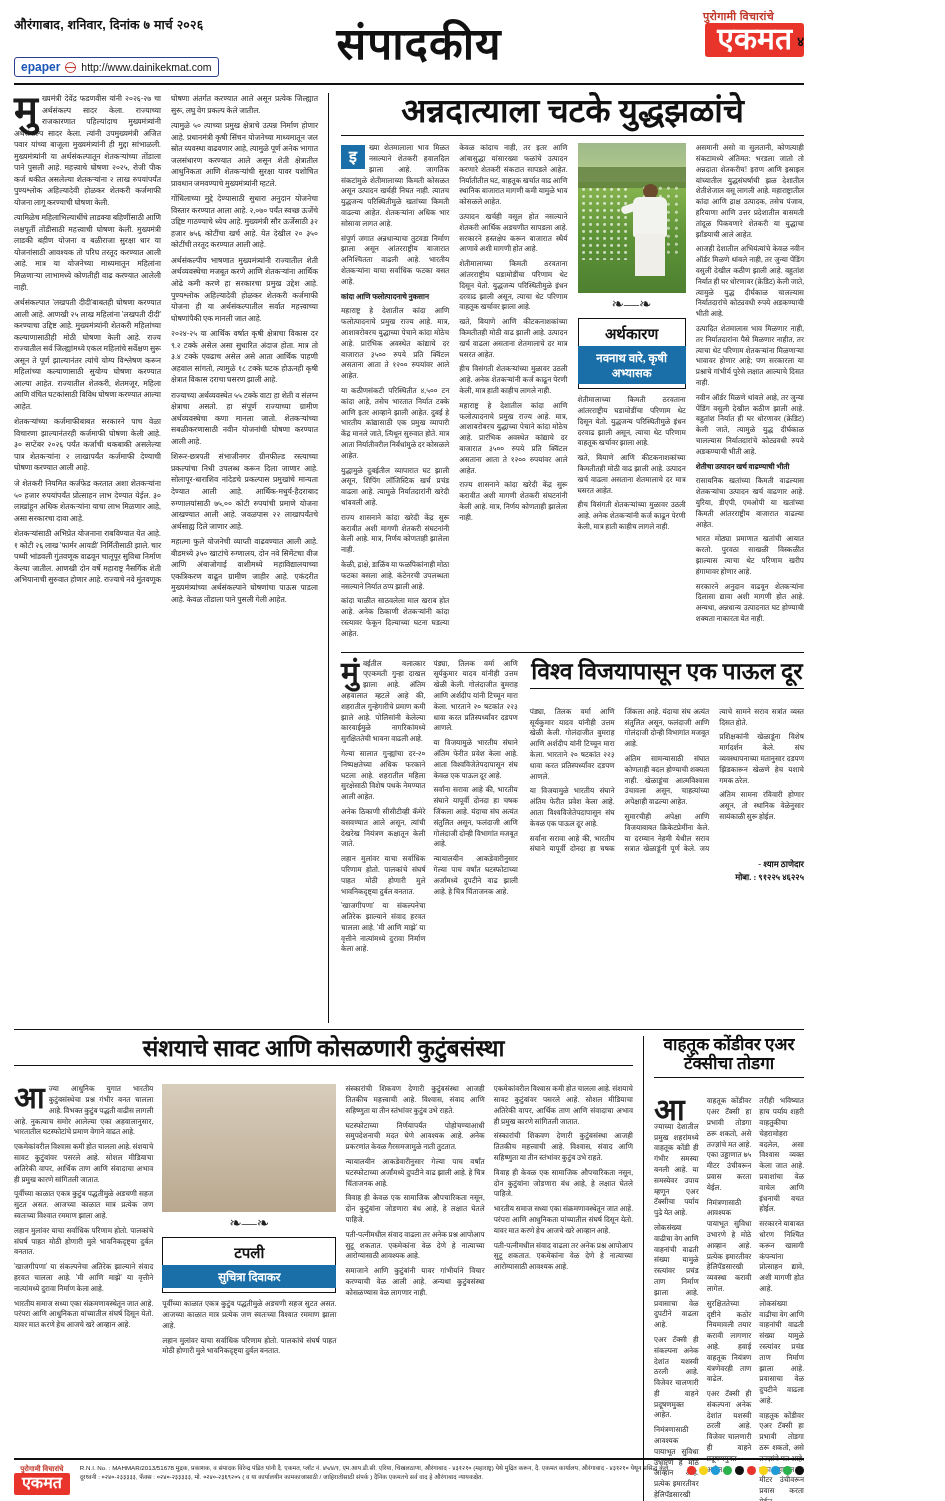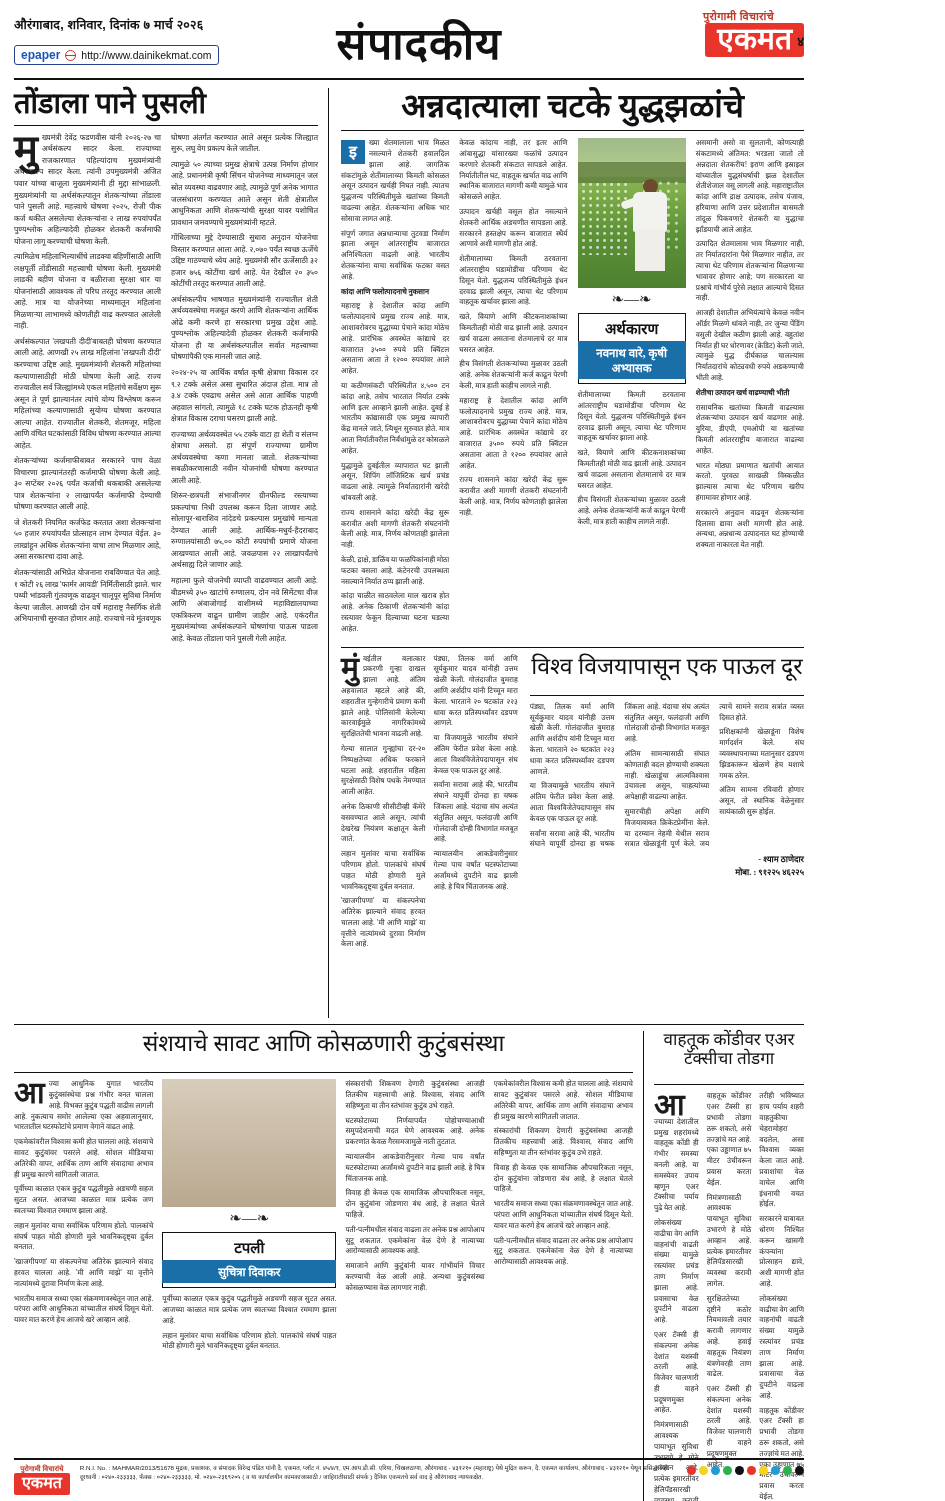--- a/index.html
+++ b/index.html
@@ -22,21 +22,21 @@
     display: flex; align-items: flex-start; justify-content: space-between;
     border-bottom: 2px solid #111;
     padding-bottom: 6px;
   }
   .mh-left { width: 250px; padding-top: 6px; }
   .mh-dateline {
     font-family: "Liberation Sans", sans-serif;
     font-size: 12.5px; font-weight: 700; color: #111; letter-spacing: .2px;
   }
   .mh-epaper {
-    margin-top: 12px;
+    margin-top: 24px;
     display: inline-flex; align-items: center; gap: 5px;
     border: 1px solid #2a3f8f;
     border-radius: 3px;
     padding: 2px 6px;
     background: #fff;
   }
   .mh-epaper .ep {
     color: #1a56b8; font-weight: 700; font-size: 12px;
     font-family: "Liberation Sans", sans-serif;
   }
@@ -150,22 +150,22 @@
   .photo .spray2 {
     position:absolute; right:6%; top:28%; width:34%; height:46%;
     background: radial-gradient(circle at 30% 40%, rgba(255,255,255,.8) 0 1px, transparent 2px) 0 0/8px 8px;
     opacity:.75;
   }
 
   
   .hr-thick { border:0; border-top:1.5px solid #111; margin: 8px 0 6px 0; }
 
   .sub-head {
-    font-size: 23px; font-weight: 400; line-height:1.1;
-    border-bottom: 1.4px solid #111; padding-bottom: 16px; margin-bottom: 6px;
+    font-size: 23px; font-weight: 700; line-height:1.1;
+    border-bottom: 1.4px solid #111; padding-bottom: 4px; margin-bottom: 18px;
   }
   .sub-head.center { text-align:center; }
   .sub-head.sm { font-size: 17px; }
 
   .sign {
     text-align: right; font-size: 8.4px; font-weight: 700; margin-top: 4px; line-height:1.5;
   }
 
   
   .bottom {
@@ -227,21 +227,20 @@
     <div class="mh-right">
       <div class="tagline">पुरोगामी विचारांचे</div>
       <div class="mh-logo">एकमत</div>
       <div class="mh-pageno">४</div>
     </div>
   </div>
 
   <div class="body-grid">
 
     <div class="col-left">
-      <div class="headline-1">तोंडाला पाने पुसली</div>
       <div class="cols2">
         <p class="body"><span class="dropcap">मु</span><span>ख्यमंत्री देवेंद्र फडणवीस यांनी २०२६-२७ चा अर्थसंकल्प सादर केला. राज्याच्या राजकारणात पहिल्यांदाच मुख्यमंत्र्यांनी अर्थसंकल्प सादर केला. त्यांनी उपमुख्यमंत्री अजित पवार यांच्या बाजूला मुख्यमंत्र्यांनी ही मुद्दा सांभाळली. मुख्यमंत्र्यांनी या अर्थसंकल्पातून शेतकऱ्यांच्या तोंडाला पाने पुसली आहे. महत्त्वाचे घोषणा २०२५, रोजी पीक कर्ज थकीत असलेल्या शेतकऱ्यांना २ लाख रुपयांपर्यंत पुण्यश्लोक अहिल्यादेवी होळकर शेतकरी कर्जमाफी योजना लागू करण्याची घोषणा केली.</span></p>
         <p class="body">त्यामिळेच महिलाभिल्याधींचे लाडक्या बहिणींसाठी आणि लक्षपूर्ती तोंडीसाठी महत्त्वाची घोषणा केली. मुख्यमंत्री लाडकी बहीण योजना व बळीराजा सुरक्षा धार या योजनांसाठी आवश्यक तो परिघ तरतूद करण्यात आली आहे. मात्र या योजनेच्या माध्यमातून महिलांना मिळणाऱ्या लाभामध्ये कोणतीही वाढ करण्यात आलेली नाही.</p>
         <p class="body">अर्थसंकल्पात 'लखपती दीदी'बाबतही घोषणा करण्यात आली आहे. आणखी २५ लाख महिलांना 'लखपती दीदी' करण्याचा उद्दिष्ट आहे. मुख्यमंत्र्यांनी शेतकरी महिलांच्या कल्याणासाठीही मोठी घोषणा केली आहे. राज्य राज्यातील सर्व जिल्ह्यांमध्ये एकल महिलांचे सर्वेक्षण सुरू असून ते पूर्ण झाल्यानंतर त्यांचे योग्य विश्लेषण करून महिलांच्या कल्याणासाठी सुयोग्य घोषणा करण्यात आल्या आहेत. राज्यातील शेतकरी, शेतमजूर, महिला आणि वंचित घटकांसाठी विविध घोषणा करण्यात आल्या आहेत.</p>
         <p class="body">शेतकऱ्यांच्या कर्जमाफीबाबत सरकारने पाच वेळा विचारणा झाल्यानंतरही कर्जमाफी घोषणा केली आहे. ३० सप्टेंबर २०२६ पर्यंत कर्जाची थकबाकी असलेल्या पात्र शेतकऱ्यांना २ लाखापर्यंत कर्जमाफी देण्याची घोषणा करण्यात आली आहे.</p>
         <p class="body">जे शेतकरी नियमित कर्जफेड करतात अशा शेतकऱ्यांना ५० हजार रुपयांपर्यंत प्रोत्साहन लाभ देण्यात येईल. ३० लाखांहून अधिक शेतकऱ्यांना याचा लाभ मिळणार आहे, असा सरकारचा दावा आहे.</p>
         <p class="body">शेतकऱ्यांसाठी अभिप्रेत योजनाना राबविण्यात येत आहे. १ कोटी २६ लाख 'फार्मर आयडी' निर्मितीसाठी झाले. चार पथ्यी भांडवली गुंतवणूक वाढवून चालूपूर सुविधा निर्माण केल्या जातील. आणखी दोन वर्षे महाराष्ट्र नैसर्गिक शेती अभियानाची सुरुवात होणार आहे. राज्याचे नवे मुंतवणूक घोषणा अंतर्गत करण्यात आले असून प्रत्येक जिल्ह्यात सुरू, लघु वेग प्रकल्प केले जातील.</p>
         <p class="body">त्यामुळे ५० त्याच्या प्रमुख क्षेत्राचे उत्पन्न निर्माण होणार आहे. प्रधानमंत्री कृषी सिंचन योजनेच्या माध्यमातून जल स्रोत व्यवस्था वाढवणार आहे, त्यामुळे पूर्ण अनेक भागात जलसंधारण करण्यात आले असून शेती क्षेत्रातील आधुनिकता आणि शेतकऱ्यांची सुरक्षा यावर यशोचित प्रावधान जमवण्याचे मुख्यमंत्र्यांनी म्हटले.</p>
         <p class="body">गोंधिलाच्या मुद्दे देण्यासाठी सुधारा अनुदान योजनेचा विस्तार करण्यात आला आहे. २,०७० पर्यंत स्वच्छ ऊर्जेचे उद्दिष्ट गाठण्याचे ध्येय आहे. मुख्यमंत्री सौर ऊर्जेसाठी ३२ हजार ७५६ कोटींचा खर्च आहे. येत देखील २० ३५० कोटींची तरतूद करण्यात आली आहे.</p>
         <p class="body">अर्थसंकल्पीय भाषणात मुख्यमंत्र्यांनी राज्यातील शेती अर्थव्यवस्थेचा मजबूत करणे आणि शेतकऱ्यांना आर्थिक ओढे कमी करणे हा सरकारचा प्रमुख उद्देश आहे. पुण्यश्लोक अहिल्यादेवी होळकर शेतकरी कर्जमाफी योजना ही या अर्थसंकल्पातील सर्वात महत्त्वाच्या घोषणांपैकी एक मानली जात आहे.</p>
@@ -298,36 +297,37 @@
             <div class="ab-title">अर्थकारण</div>
             <div class="ab-name">नवनाथ वारे, कृषी अभ्यासक</div>
           </div>
           <p class="body tight">शेतीमालाच्या किमती ठरवताना आंतरराष्ट्रीय घडामोडींचा परिणाम थेट दिसून येतो. युद्धजन्य परिस्थितीमुळे इंधन दरवाढ झाली असून, त्याचा थेट परिणाम वाहतूक खर्चावर झाला आहे.</p>
           <p class="body tight">खते, बियाणे आणि कीटकनाशकांच्या किमतीतही मोठी वाढ झाली आहे. उत्पादन खर्च वाढला असताना शेतमालाचे दर मात्र घसरत आहेत.</p>
           <p class="body tight">हीच विसंगती शेतकऱ्यांच्या मुळावर उठली आहे. अनेक शेतकऱ्यांनी कर्ज काढून पेरणी केली, मात्र हाती काहीच लागले नाही.</p>
         </div>
 
         <div>
           <p class="body tight">असमानी असो वा सुलतानी, कोणत्याही संकटामध्ये अंतिमत: भरडला जातो तो अन्नदाता शेतकरीच! इराण आणि इस्राइल यांच्यातील युद्धसंघर्षाची झळ देशातील शेतीशेजाल वसू लागली आहे. महाराष्ट्रातील कांदा आणि द्राक्ष उत्पादक, तसेच पंजाब, हरियाणा आणि उत्तर प्रदेशातील बासमती तांदूळ पिकवणारे शेतकरी या युद्धाचा झाँडयाची आले आहेत.</p>
+          <p class="body tight">आजही देशातील अभियंत्यांचे केवळ नवीन ऑर्डर मिळणे थांबले नाही, तर जुन्या पेंडिंग वसुली देखील कठीण झाली आहे. बहुतांश निर्यात ही घर धोरणावर (क्रेडिट) केली जाते, त्यामुळे युद्ध दीर्घकाळ चालल्यास निर्यातदारांचे कोट्यवधी रुपये अडकण्याची भीती आहे.</p>
           <p class="body tight">उत्पादित शेतमालास भाव मिळणार नाही, तर निर्यातदारांना पैसे मिळणार नाहीत, तर त्याचा थेट परिणाम शेतकऱ्यांना मिळणाऱ्या भावावर होणार आहे; पण सरकारला या प्रश्नाचे गांभीर्य पुरेसे लक्षात आल्याचे दिसत नाही.</p>
-          <p class="body tight">आजही देशातील अभियंत्यांचे केवळ नवीन ऑर्डर मिळणे थांबले नाही, तर जुन्या पेंडिंग वसुली देखील कठीण झाली आहे. बहुतांश निर्यात ही घर धोरणावर (क्रेडिट) केली जाते, त्यामुळे युद्ध दीर्घकाळ चालल्यास निर्यातदारांचे कोट्यवधी रुपये अडकण्याची भीती आहे.</p>
+          <p class="body tight">नवीन ऑर्डर मिळणे थांबले आहे, तर जुन्या पेंडिंग वसुली देखील कठीण झाली आहे. बहुतांश निर्यात ही घर धोरणावर (क्रेडिट) केली जाते, त्यामुळे युद्ध दीर्घकाळ चालल्यास निर्यातदारांचे कोट्यवधी रुपये अडकण्याची भीती आहे.</p>
           <p class="body tight" style="font-weight:700;">शेतीचा उत्पादन खर्च वाढण्याची भीती</p>
           <p class="body tight">रासायनिक खतांच्या किमती वाढल्यास शेतकऱ्यांचा उत्पादन खर्च वाढणार आहे. युरिया, डीएपी, एमओपी या खतांच्या किमती आंतरराष्ट्रीय बाजारात वाढल्या आहेत.</p>
           <p class="body tight">भारत मोठ्या प्रमाणात खतांची आयात करतो. पुरवठा साखळी विस्कळीत झाल्यास त्याचा थेट परिणाम खरीप हंगामावर होणार आहे.</p>
           <p class="body tight">सरकारने अनुदान वाढवून शेतकऱ्यांना दिलासा द्यावा अशी मागणी होत आहे. अन्यथा, अन्नधान्य उत्पादनात घट होण्याची शक्यता नाकारता येत नाही.</p>
         </div>
       </div>
 
       <hr class="hr-thick">
 
       <div style="display:grid; grid-template-columns: 1fr 1.55fr; gap:12px;">
         <div>
           <div style="display:grid; grid-template-columns:1fr 1fr; gap:8px;">
             <div>
-              <p class="body tight"><span class="dropcap small">मुं</span><span>बईतील बलात्कार प्रकरणी गुन्हा दाखल झाला आहे. अंतिम अहवालात म्हटले आहे की, शहरातील गुन्हेगारीचे प्रमाण कमी झाले आहे. पोलिसांनी केलेल्या कारवाईमुळे नागरिकांमध्ये सुरक्षिततेची भावना वाढली आहे.</span></p>
+              <p class="body tight"><span class="dropcap small">मुं</span><span>बईतील बलात्कार प्एकमती गुन्हा दाखल झाला आहे. अंतिम अहवालात म्हटले आहे की, शहरातील गुन्हेगारीचे प्रमाण कमी झाले आहे. पोलिसांनी केलेल्या कारवाईमुळे नागरिकांमध्ये सुरक्षिततेची भावना वाढली आहे.</span></p>
               <p class="body tight">गेल्या सालात गुन्ह्यांचा दर-२० निष्पक्षतेच्या अधिक फरकाने घटला आहे. शहरातील महिला सुरक्षेसाठी विशेष पथके नेमण्यात आली आहेत.</p>
               <p class="body tight">अनेक ठिकाणी सीसीटीव्ही कॅमेरे बसवण्यात आले असून, त्यांची देखरेख नियंत्रण कक्षातून केली जाते.</p>
               <p class="body tight">लहान मुलांवर याचा सर्वाधिक परिणाम होतो. पालकांचे संघर्ष पाहत मोठी होणारी मुले भावनिकदृष्ट्या दुर्बल बनतात.</p>
               <p class="body tight">'खाजगीपणा' या संकल्पनेचा अतिरेक झाल्याने संवाद हरवत चालला आहे. 'मी आणि माझे' या वृत्तीने नात्यांमध्ये दुरावा निर्माण केला आहे.</p>
             </div>
             <div>
               <p class="body tight">पंड्या, तिलक वर्मा आणि सूर्यकुमार यादव यांनीही उत्तम खेळी केली. गोलंदाजीत बुमराह आणि अर्शदीप यांनी टिच्चून मारा केला. भारताने २० षटकांत २२३ धावा करत प्रतिस्पर्ध्यांवर दडपण आणले.</p>
               <p class="body tight">या विजयामुळे भारतीय संघाने अंतिम फेरीत प्रवेश केला आहे. आता विश्वविजेतेपदापासून संघ केवळ एक पाऊल दूर आहे.</p>
               <p class="body tight">सर्वांना सरावा आहे की, भारतीय संघाने यापूर्वी दोनदा हा चषक जिंकला आहे. यंदाचा संघ अत्यंत संतुलित असून, फलंदाजी आणि गोलंदाजी दोन्ही विभागांत मजबूत आहे.</p>
               <p class="body tight">न्यायालयीन आकडेवारीनुसार गेल्या पाच वर्षांत घटस्फोटाच्या अर्जांमध्ये दुपटीने वाढ झाली आहे. हे चित्र चिंताजनक आहे.</p>

